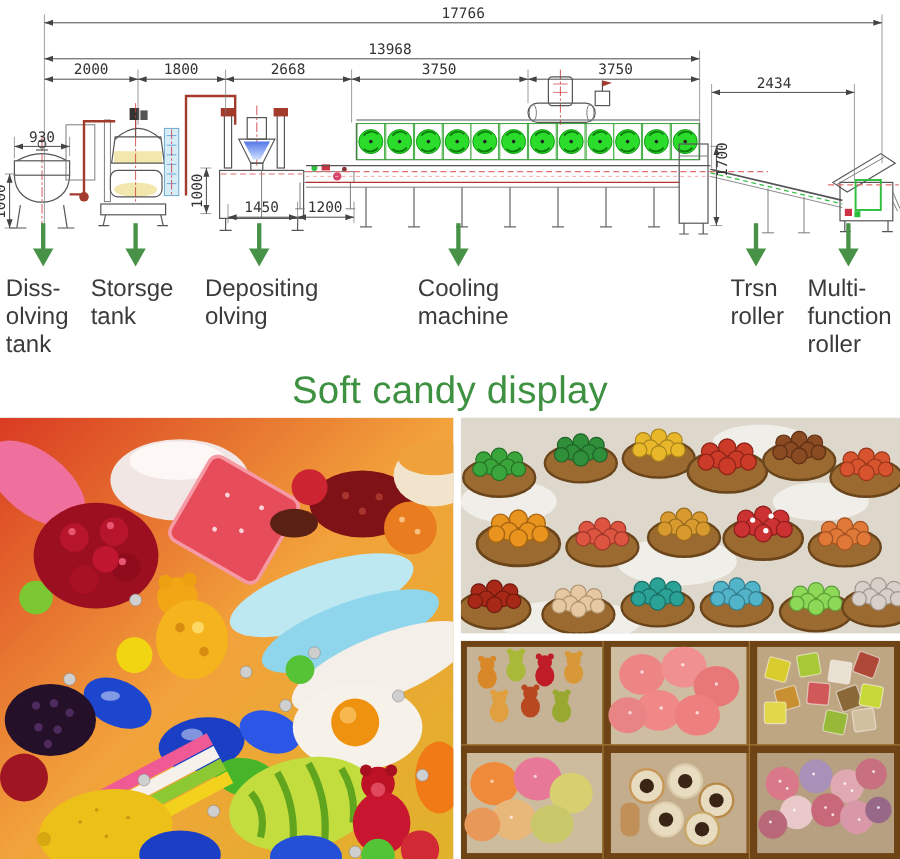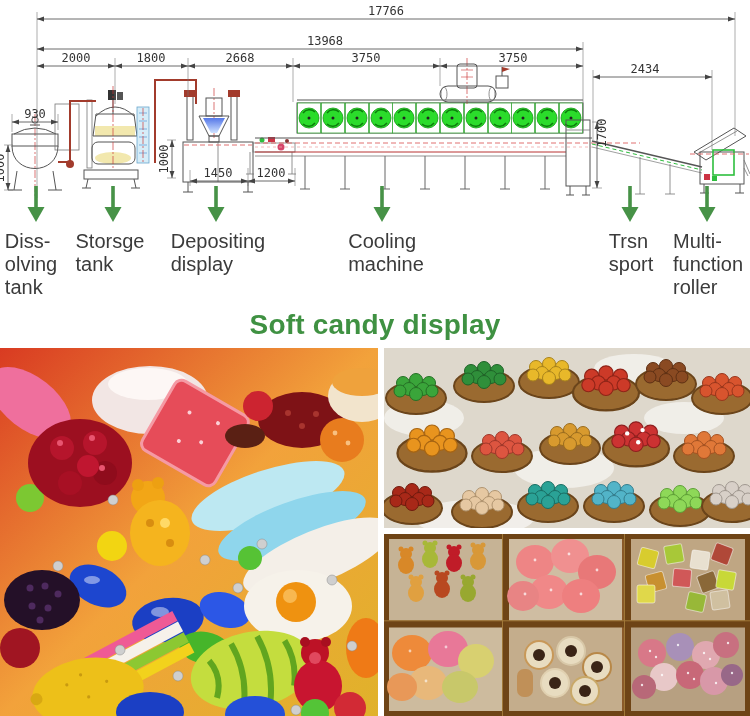--- a/index.html
+++ b/index.html
@@ -2,21 +2,21 @@
 <html><head>
 <meta charset="utf-8">
 <style>
   html,body{margin:0;padding:0;background:#fff}
   body{width:750px;height:716px;overflow:hidden;font-family:"Liberation Sans",sans-serif}
   .diagram{position:relative;width:696px;height:302px}
   .diagram svg{position:absolute;left:0;top:0;display:block}
   .mlabel{position:absolute;top:230px;transform:translateX(-50%);text-align:left;
           font-size:20px;line-height:23px;color:#3b3b3b;white-space:pre-line}
   .heading{height:46px;margin:0;display:flex;align-items:center;justify-content:center;
-           font-size:28px;font-weight:bold;color:#3f9142;letter-spacing:.2px}
+           font-size:32px;font-weight:normal;color:#3f9142;letter-spacing:.2px}
   .photos{display:flex;gap:6px;height:368px;width:750px}
   .photo{overflow:hidden;background:#eee}
   .photo svg{display:block}
   .left-photo{width:378px;height:368px}
   .right-col{display:flex;flex-direction:column;gap:6px;width:366px}
   .rt{height:180px}.rb{height:182px}
   
   .o{fill:none;stroke:#555;stroke-width:1}
   .o2{fill:none;stroke:#777;stroke-width:.8}
   .ext{stroke:#777;stroke-width:.6}
@@ -220,25 +220,25 @@
     <use href="#garrow" x="707" y="186"></use>
   </g>
 </svg>
 
   <div class="mlabel" style="left:31px">Diss-
 olving
 tank</div>
   <div class="mlabel" style="left:110px">Storsge
 tank</div>
   <div class="mlabel" style="left:218px">Depositing
-display</div>
+olving</div>
   <div class="mlabel" style="left:386px">Cooling
 machine</div>
   <div class="mlabel" style="left:631px">Trsn
-sport</div>
+roller</div>
   <div class="mlabel" style="left:708px">Multi-
 function
 roller</div>
 </section>
 
 <h2 class="heading">Soft candy display</h2>
 
 <section class="photos">
 
   <div class="photo left-photo">

